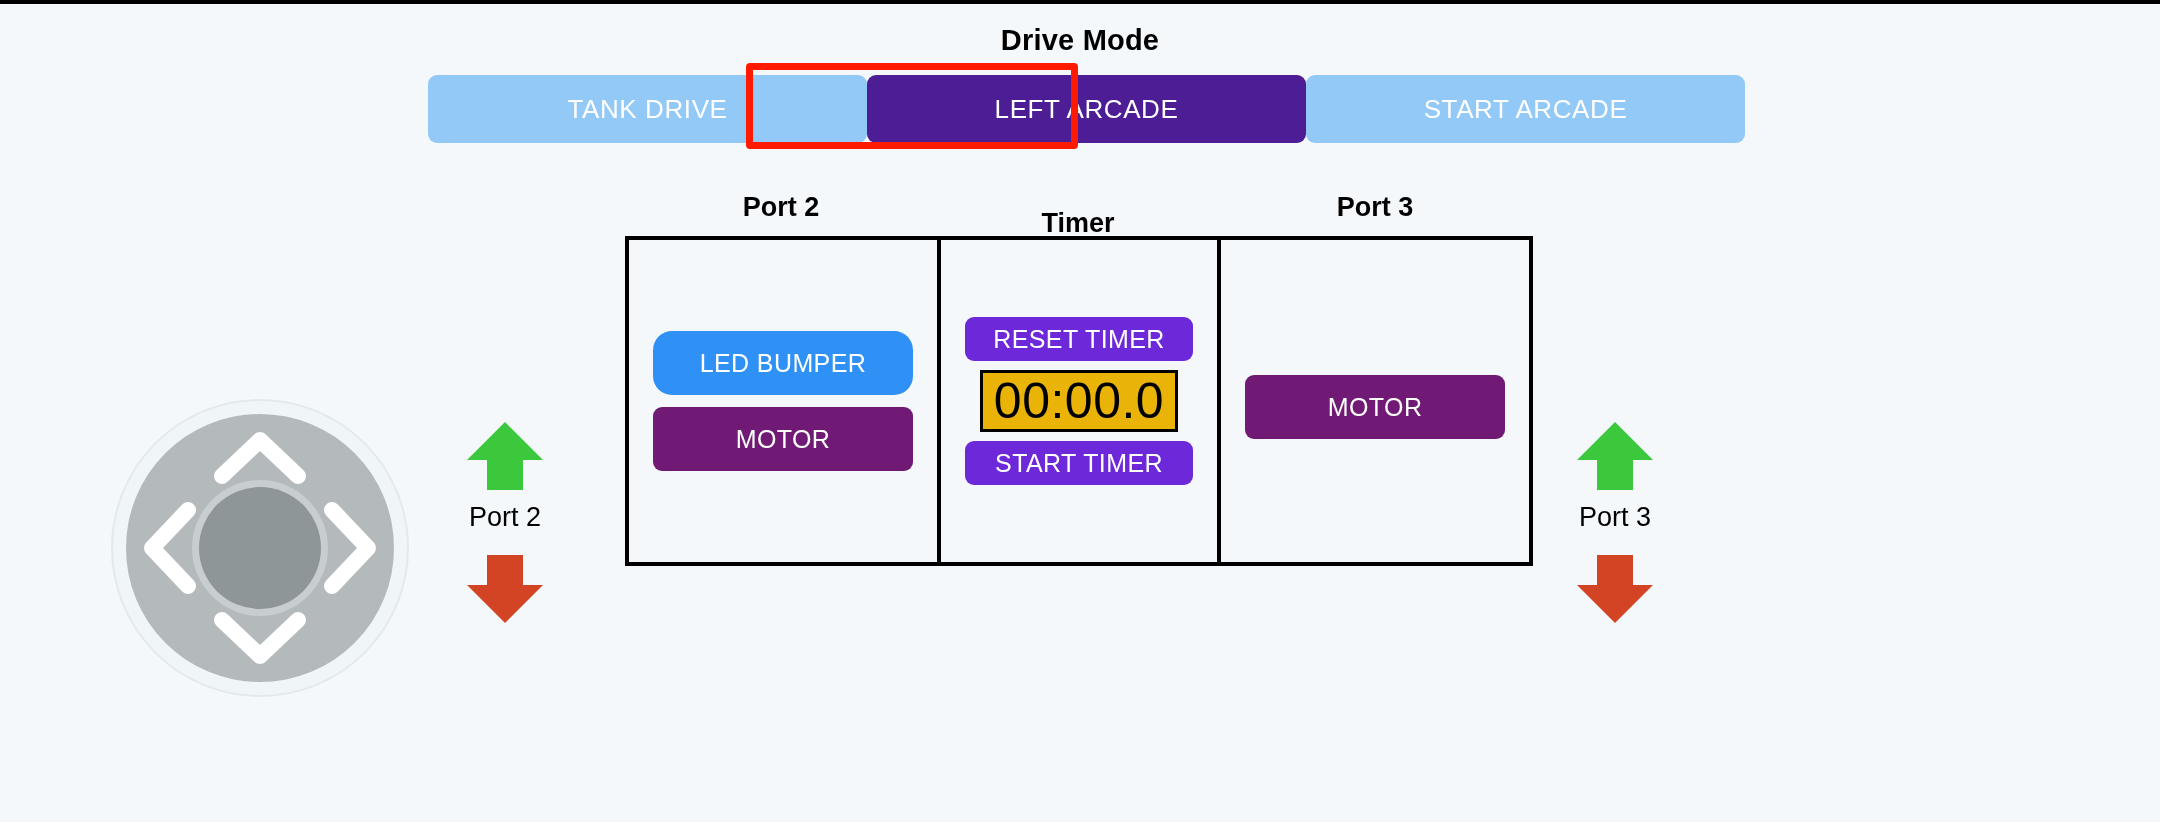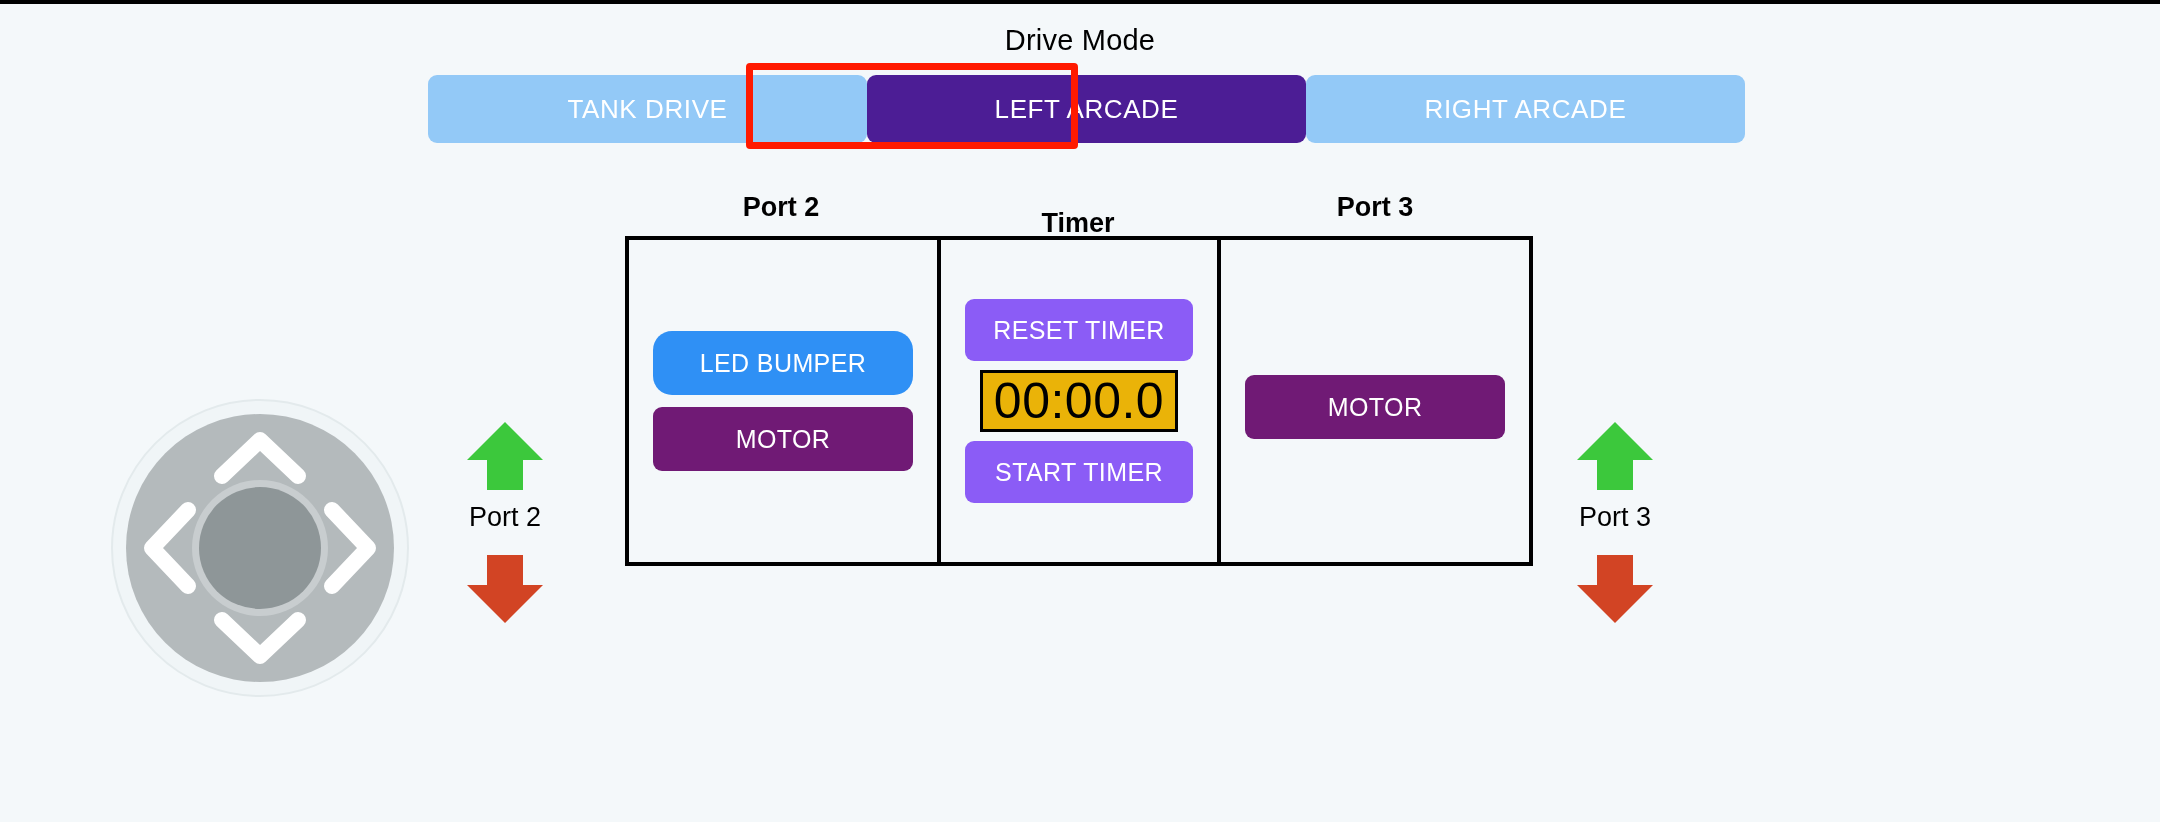--- a/index.html
+++ b/index.html
@@ -25,21 +25,21 @@
   }
 
   
   #drive-mode-title {
     position: absolute;
     top: 24px;
     left: 0;
     width: 2160px;
     text-align: center;
     font-size: 29px;
-    font-weight: normal;
+    font-weight: bold;
     color: #000000;
     letter-spacing: 0.2px;
   }
 
   #drive-mode-row {
     position: absolute;
     top: 75px;
     left: 428px;
     width: 1317px;
     height: 68px;
@@ -133,24 +133,24 @@
     justify-content: center;
     cursor: pointer;
     padding: 0;
     background: #701a75;
   }
   .device-btn.on { background: #2f90f5; border-radius: 19px; }
   .device-gap { height: 12px; }
 
   .timer-btn {
     width: 100%;
-    height: 62px;
+    height: 44px;
     border: none;
     border-radius: 9px;
-    background: #8b5cf6;
+    background: #6d28d9;
     color: #ffffff;
     font-size: 25px;
     font-family: "Liberation Sans", sans-serif;
     letter-spacing: 0.4px;
     display: flex;
     align-items: center;
     justify-content: center;
     cursor: pointer;
     padding: 0;
   }
@@ -196,21 +196,21 @@
 </head>
 <body>
 
 <div id="top-bar"></div>
 
 <div id="drive-mode-title">Drive Mode</div>
 
 <div id="drive-mode-row">
   <button class="mode-btn">TANK DRIVE</button>
   <button class="mode-btn active">LEFT ARCADE</button>
-  <button class="mode-btn">RIGHT ARCADE</button>
+  <button class="mode-btn">START ARCADE</button>
 </div>
 <div id="mode-highlight"></div>
 
 <div class="panel-caption" id="caption-port2">Port 2</div>
 <div class="panel-caption" id="caption-timer">Timer</div>
 <div class="panel-caption" id="caption-port3">Port 3</div>
 
 <div id="panel">
 
   <div class="panel-col" id="col-port2">

